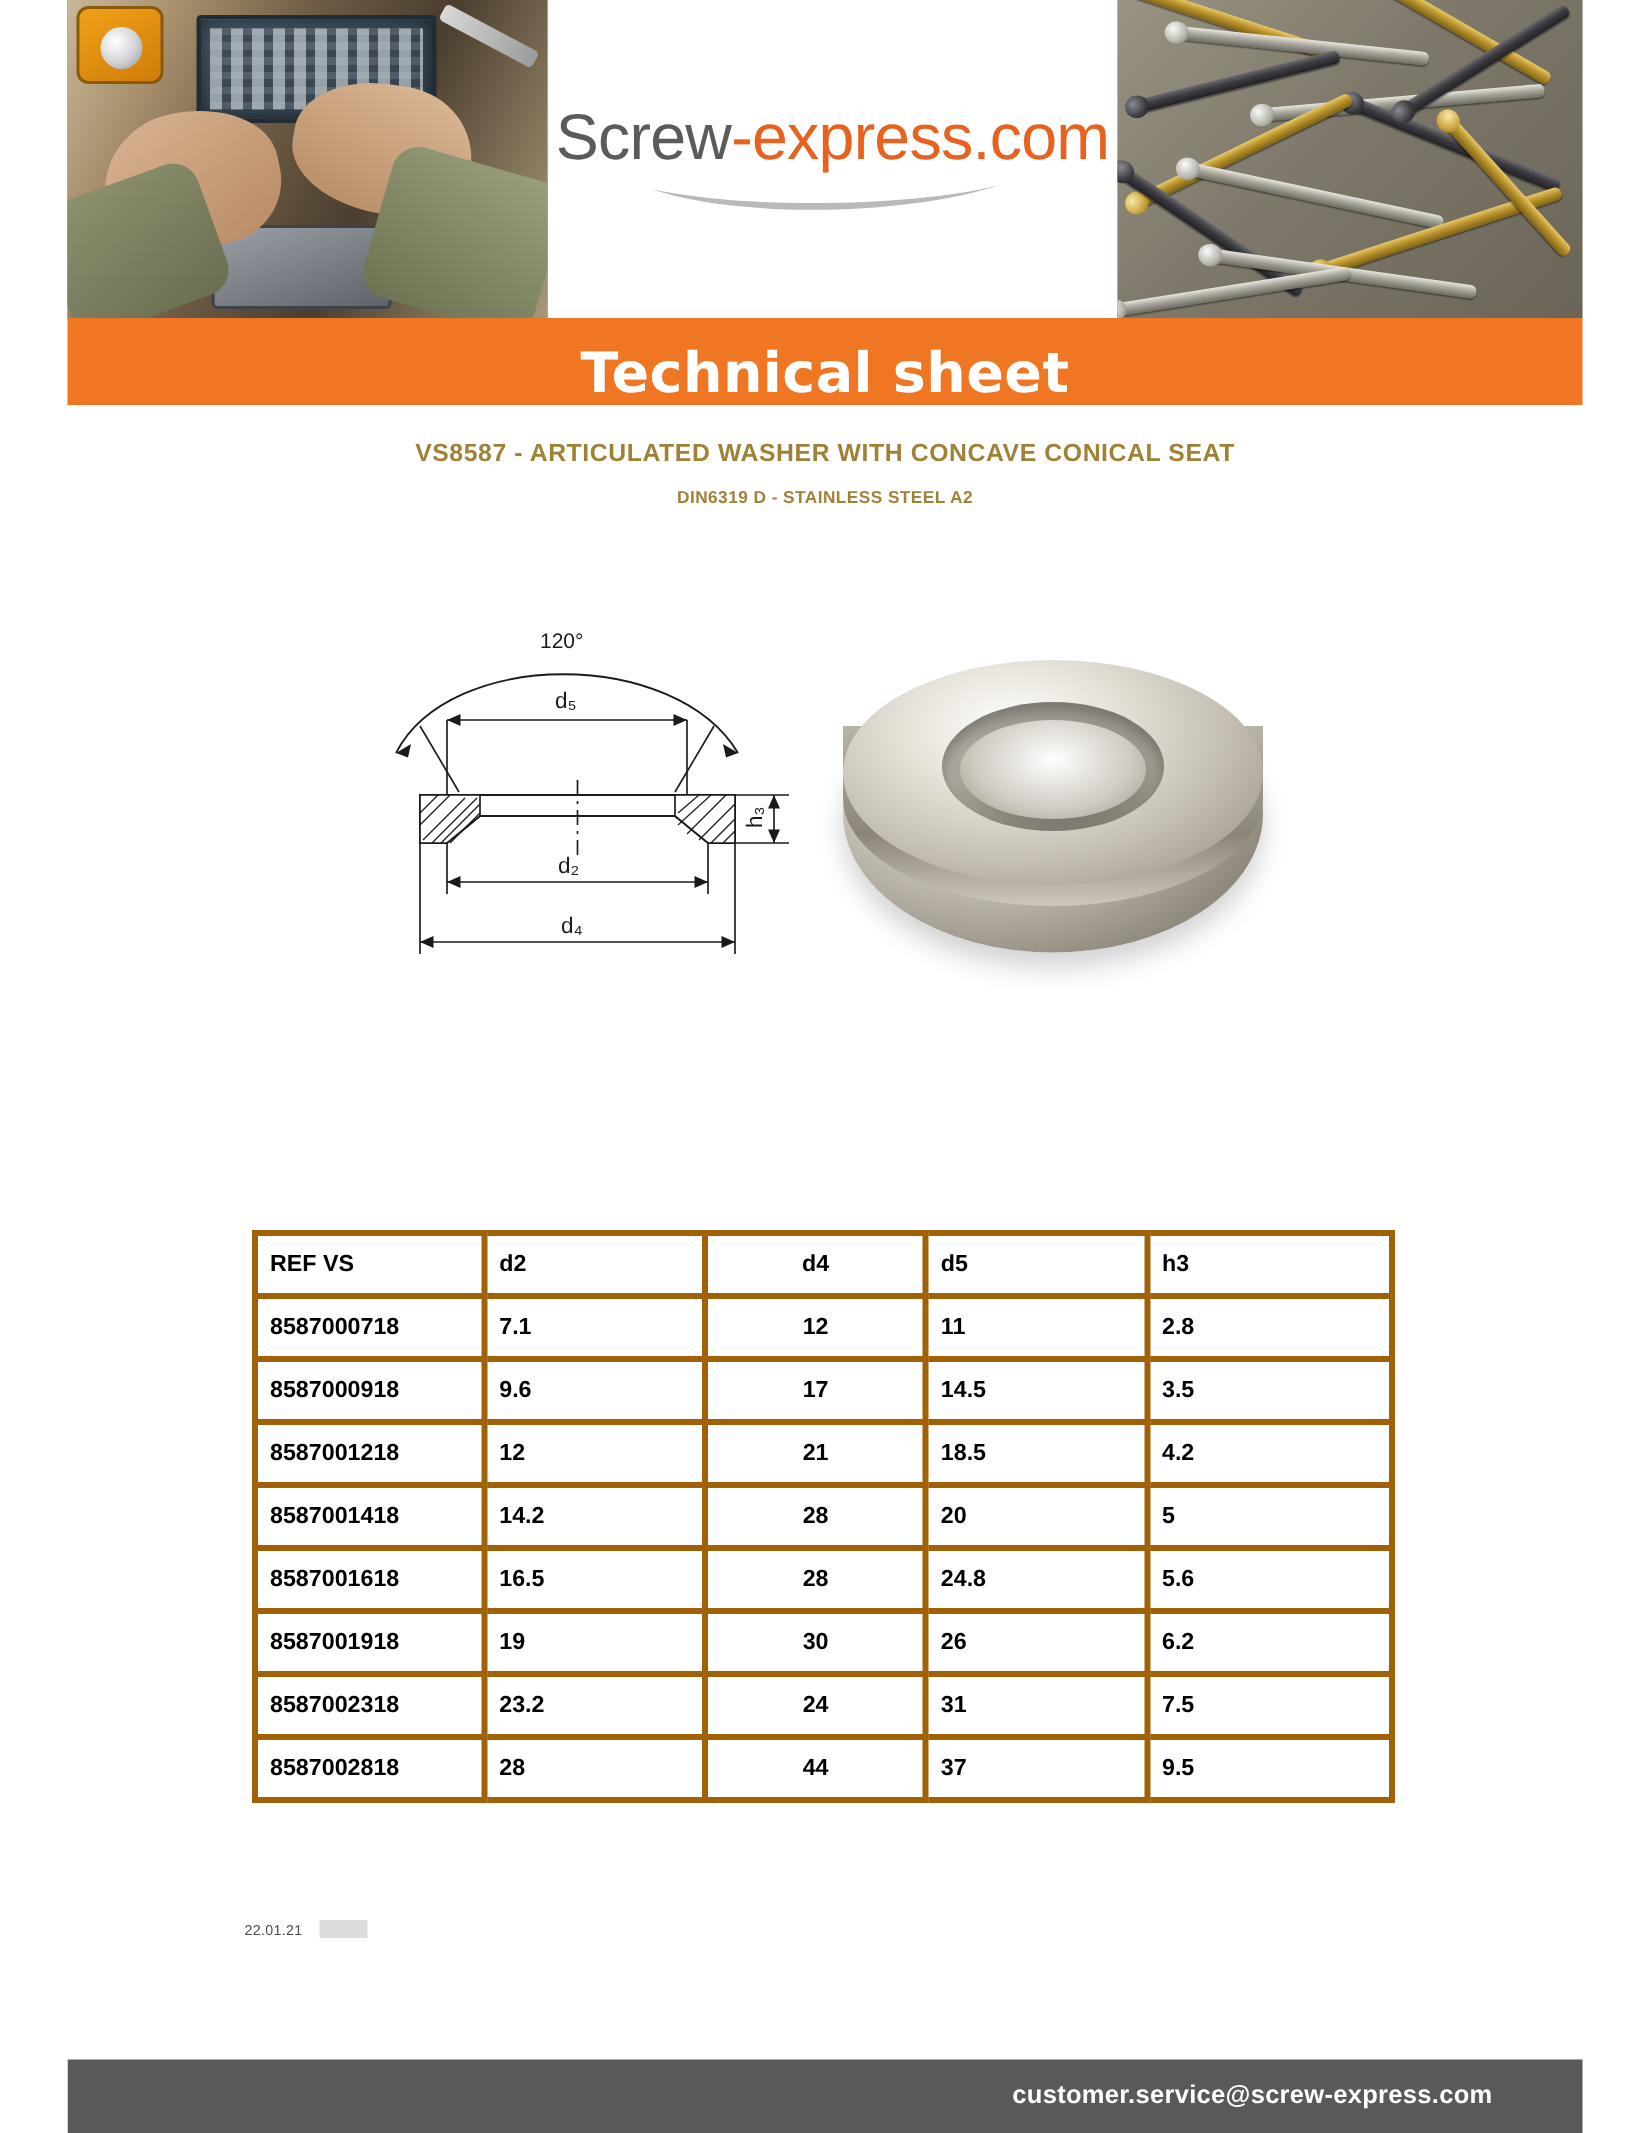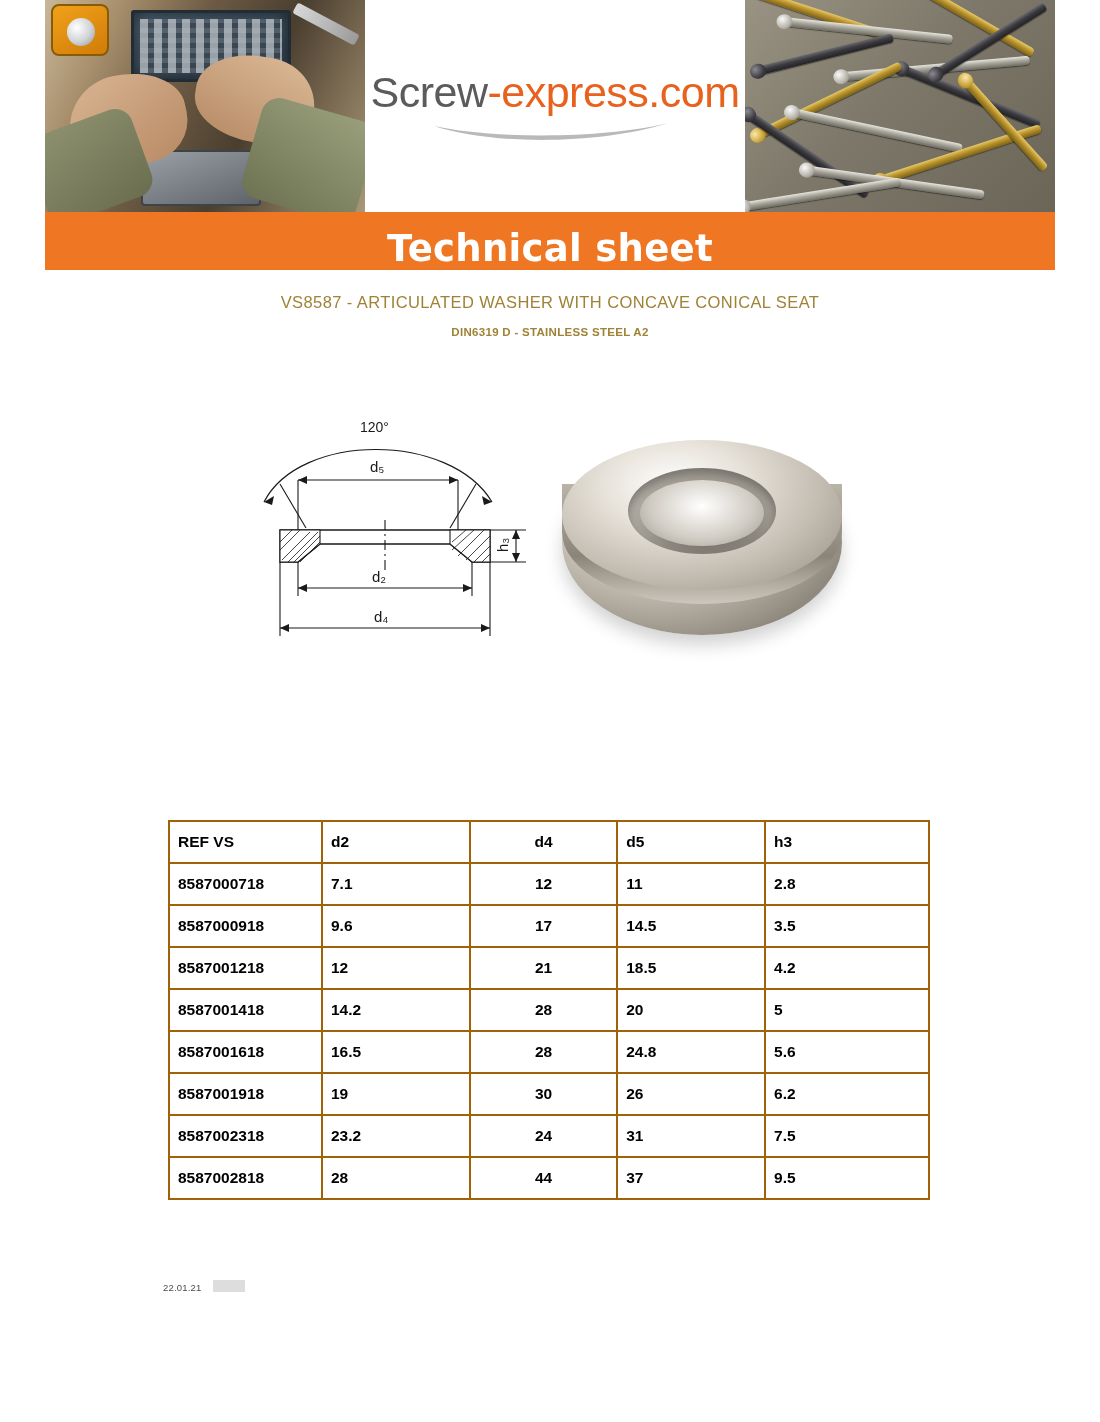--- a/index.html
+++ b/index.html
@@ -190,21 +190,21 @@
   }
 
   
   .prod-title {
     position: absolute;
     left: 0; top: 293px;
     width: 1100px;
     text-align: center;
     color: #a08237;
     font-size: 16.5px;
-    font-weight: normal;
+    font-weight: bold;
     letter-spacing: .4px;
   }
   .prod-sub {
     position: absolute;
     left: 0; top: 326px;
     width: 1100px;
     text-align: center;
     color: #a08237;
     font-size: 11.5px;
     font-weight: bold;
@@ -265,21 +265,21 @@
 
   
   .spec-table {
     position: absolute;
     left: 168px; top: 820px;
     width: 762px;
     border-collapse: collapse;
     font-size: 15.5px;
   }
   .spec-table th, .spec-table td {
-    border: 2px solid #a16207;
+    border: 4px solid #a16207;
     text-align: left;
     padding: 9px 8px;
     font-weight: bold;
     color: #000000;
     height: 42px;
   }
   .spec-table th:nth-child(1), .spec-table td:nth-child(1) { width: 155px; }
   .spec-table th:nth-child(2), .spec-table td:nth-child(2) { width: 152px; }
   .spec-table th:nth-child(3), .spec-table td:nth-child(3) { width: 152px; text-align: center; }
   .spec-table th:nth-child(4), .spec-table td:nth-child(4) { width: 152px; }
@@ -541,15 +541,18 @@
         <td>44</td>
         <td>37</td>
         <td>9.5</td>
       </tr>
     </tbody>
   </table>
 
   <div class="date-line">22.01.21</div>
   <div class="date-smudge"></div>
 
+  <div class="footer">
+    <span class="mail">customer.service@screw-express.com</span>
+  </div>
 
   <div class="footer-strip-l"></div>
 </div>
 
 </body></html>

